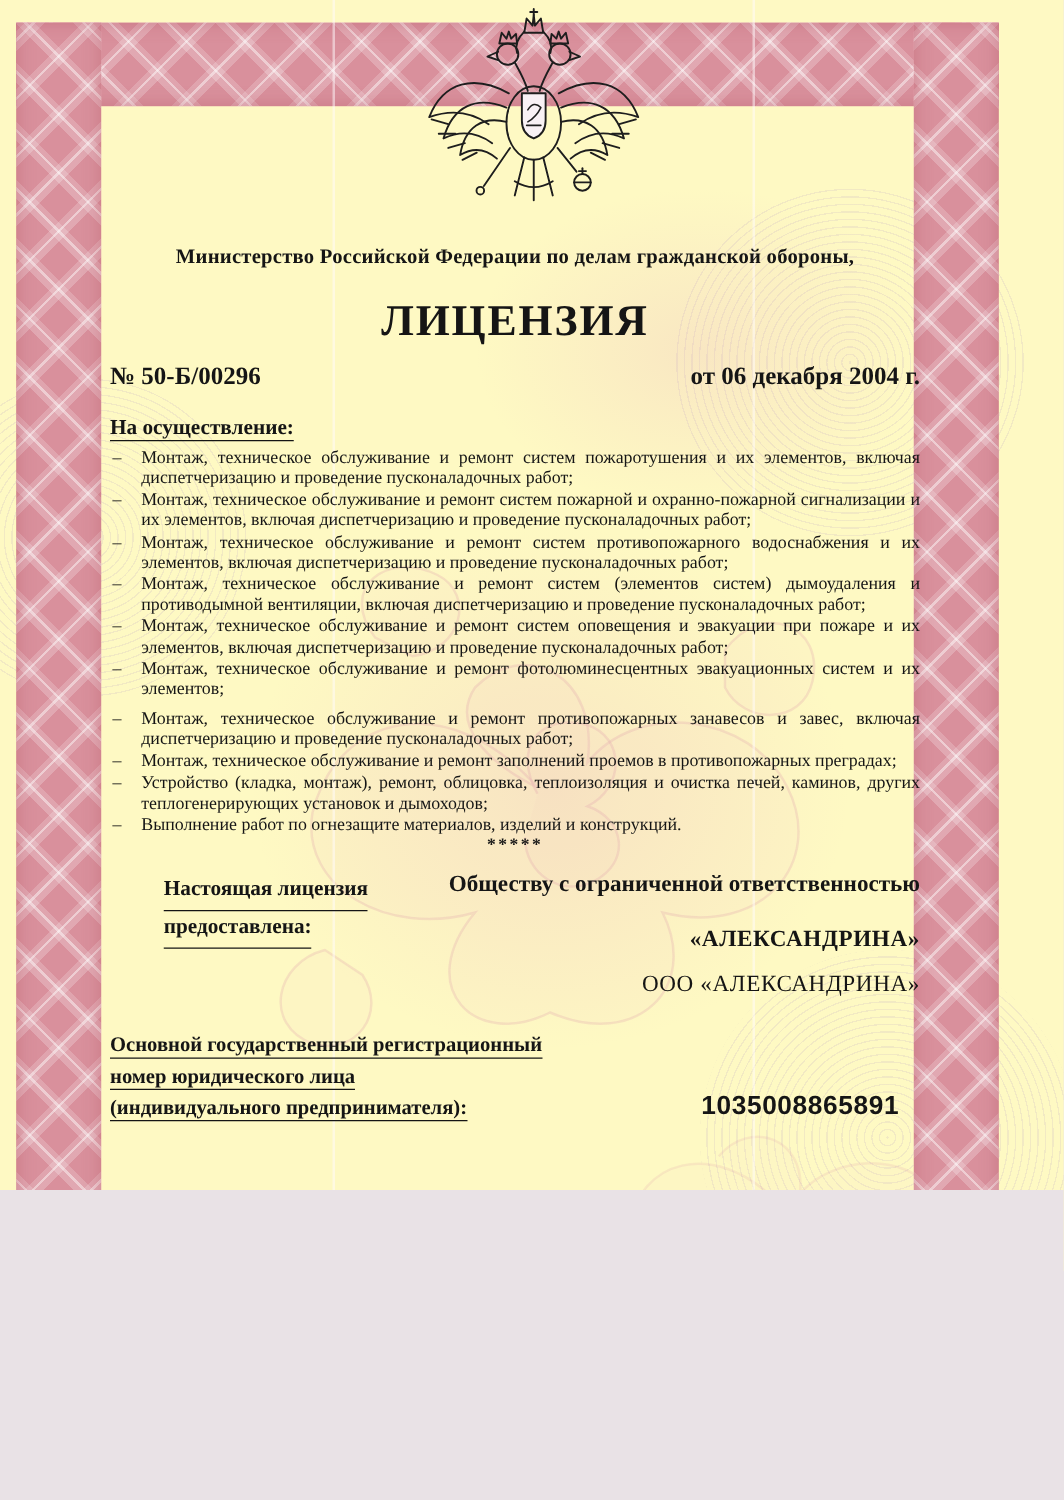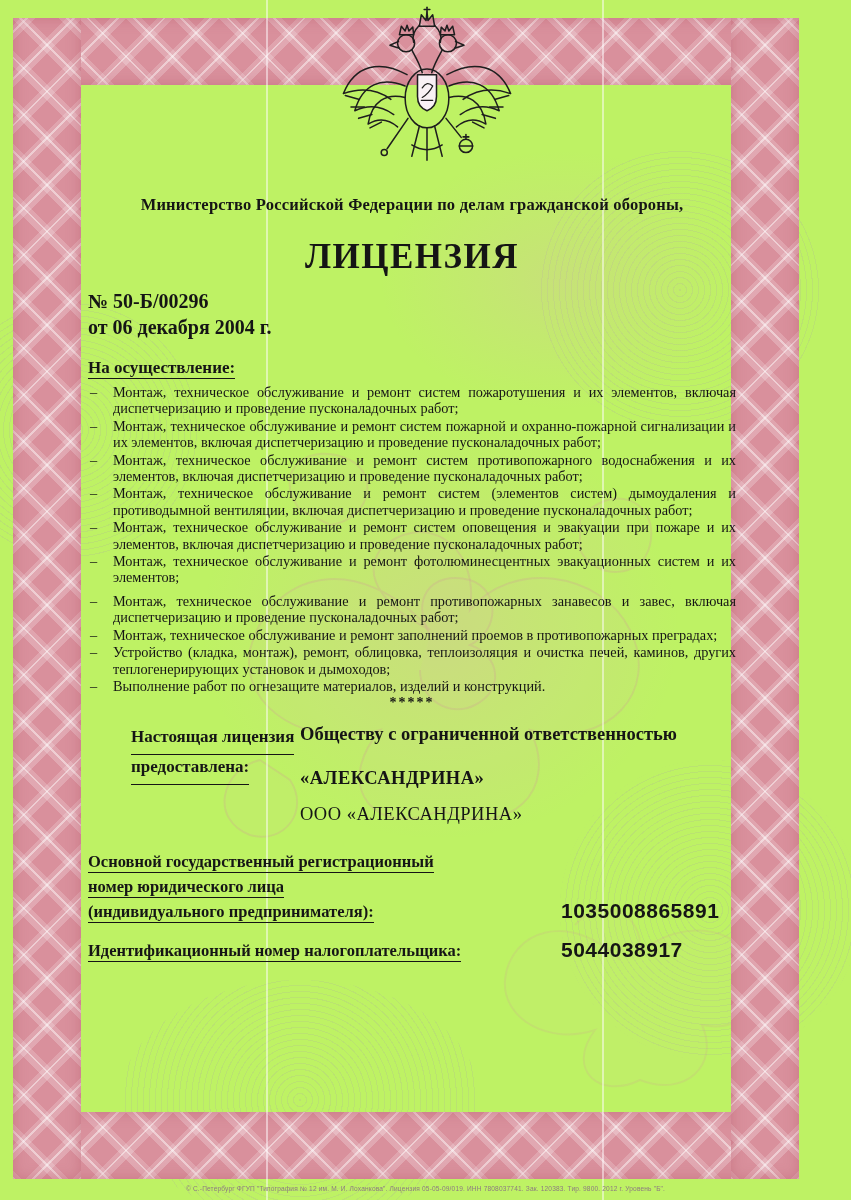--- a/index.html
+++ b/index.html
@@ -2,22 +2,22 @@
 <html><head>
 <meta charset="utf-8">
 <style>
   html,body{margin:0;padding:0;}
   body{
     width:851px;height:1200px;
     background:#e9e2e6;
     font-family:"Liberation Serif", serif;
   }
   .page{
-    position:relative;width:851px;height:1200px;overflow:hidden;
-    background:#bef264;
+    position:relative;width:851px;height:952px;overflow:hidden;
+    background:#fef9c3;
     color:#151515;
   }
   
   .rings{
     position:absolute;border-radius:50%;pointer-events:none;
     background:repeating-radial-gradient(circle at 50% 50%,
       rgba(158,126,196,.13) 0 1px, rgba(158,126,196,0) 1px 6px);
   }
   .blush{
     position:absolute;border-radius:50%;pointer-events:none;
@@ -40,41 +40,41 @@
 
   .emblem{position:absolute;left:332px;top:6px;width:190px;height:162px;}
 
   .content{position:absolute;left:88px;top:192px;width:648px;}
 
   .ministry{font-weight:bold;font-size:16.5px;line-height:26px;text-align:center;letter-spacing:.2px;}
   .ministry .u{border-bottom:1.6px solid #151515;padding-bottom:1px;}
 
   .doc-title{margin-top:18px;text-align:center;font-weight:bold;font-size:35px;letter-spacing:1.5px;line-height:42px;}
 
-  .numrow{margin-top:10px;display:flex;justify-content:space-between;font-weight:bold;font-size:20px;line-height:26px;flex-direction:column;}
+  .numrow{margin-top:10px;display:flex;justify-content:space-between;font-weight:bold;font-size:20px;line-height:26px;}
 
   .purpose{margin-top:16px;display:flex;}
   .purpose-label{width:182px;flex:none;font-weight:bold;font-size:17px;line-height:24px;}
   .purpose-label span{border-bottom:1.7px solid #151515;padding-bottom:1px;}
   .purpose-text{flex:1;font-weight:bold;font-style:italic;font-size:19.5px;line-height:29px;}
 
   .works-heading{margin-top:9px;text-align:center;font-weight:bold;font-size:16.5px;line-height:22px;}
   .works-heading span{border-bottom:1.6px solid #151515;padding-bottom:1px;}
 
   .works{margin-top:4px;}
   .work-item{position:relative;padding-left:25px;font-size:14.3px;line-height:16.4px;text-align:justify;margin-bottom:1px;}
   .work-item .dash{position:absolute;left:2px;top:0;}
   .work-item.gap{margin-top:7px;}
 
   .stars{text-align:center;font-weight:bold;font-size:14px;letter-spacing:2px;line-height:15px;}
 
   .grant{margin-top:12px;display:flex;}
   .grant-label{width:212px;flex:none;font-weight:bold;font-size:17px;line-height:30px;}
   .grant-label span{border-bottom:1.7px solid #151515;padding-bottom:8px;margin-left:43px;}
-  .grant-body{flex:1;}
+  .grant-body{flex:1;text-align:right;}
   .grant-line1,.grant-line2{font-weight:bold;font-size:18.5px;line-height:25px;}
   .grant-line2{margin-top:19px;letter-spacing:.5px;}
   .grant-short{margin-top:11px;font-size:18.5px;line-height:25px;letter-spacing:.5px;}
 
   .ogrn{margin-top:22px;display:flex;align-items:flex-end;}
   .ogrn-label{flex:1;font-weight:bold;font-size:16.5px;line-height:25px;}
   .ogrn-label .u,.inn-label .u{border-bottom:1.7px solid #151515;padding-bottom:1px;}
   .value{width:175px;flex:none;font-family:"Liberation Sans", sans-serif;font-weight:bold;font-size:21px;line-height:24px;letter-spacing:.5px;padding-bottom:1px;}
   .inn{margin-top:14px;display:flex;align-items:flex-end;}
   .inn-label{flex:1;font-weight:bold;font-size:16.5px;line-height:25px;}
@@ -217,23 +217,19 @@
 
     <div class="ogrn">
       <div class="ogrn-label">
         <div><span class="u">Основной государственный регистрационный</span></div>
         <div><span class="u">номер юридического лица</span></div>
         <div><span class="u">(индивидуального предпринимателя):</span></div>
       </div>
       <div class="value">1035008865891</div>
     </div>
 
-    <div class="inn">
-      <div class="inn-label"><span class="u">Идентификационный номер налогоплательщика:</span></div>
-      <div class="value">5044038917</div>
-    </div>
 
 
   </div>
 
   <div class="fineprint">© С.-Петербург ФГУП "Типография № 12 им. М. И. Лоханкова". Лицензия 05-05-09/019. ИНН 7808037741. Зак. 120383. Тир. 9800. 2012 г. Уровень "Б".</div>
 
 </div>
 
 </body></html>

